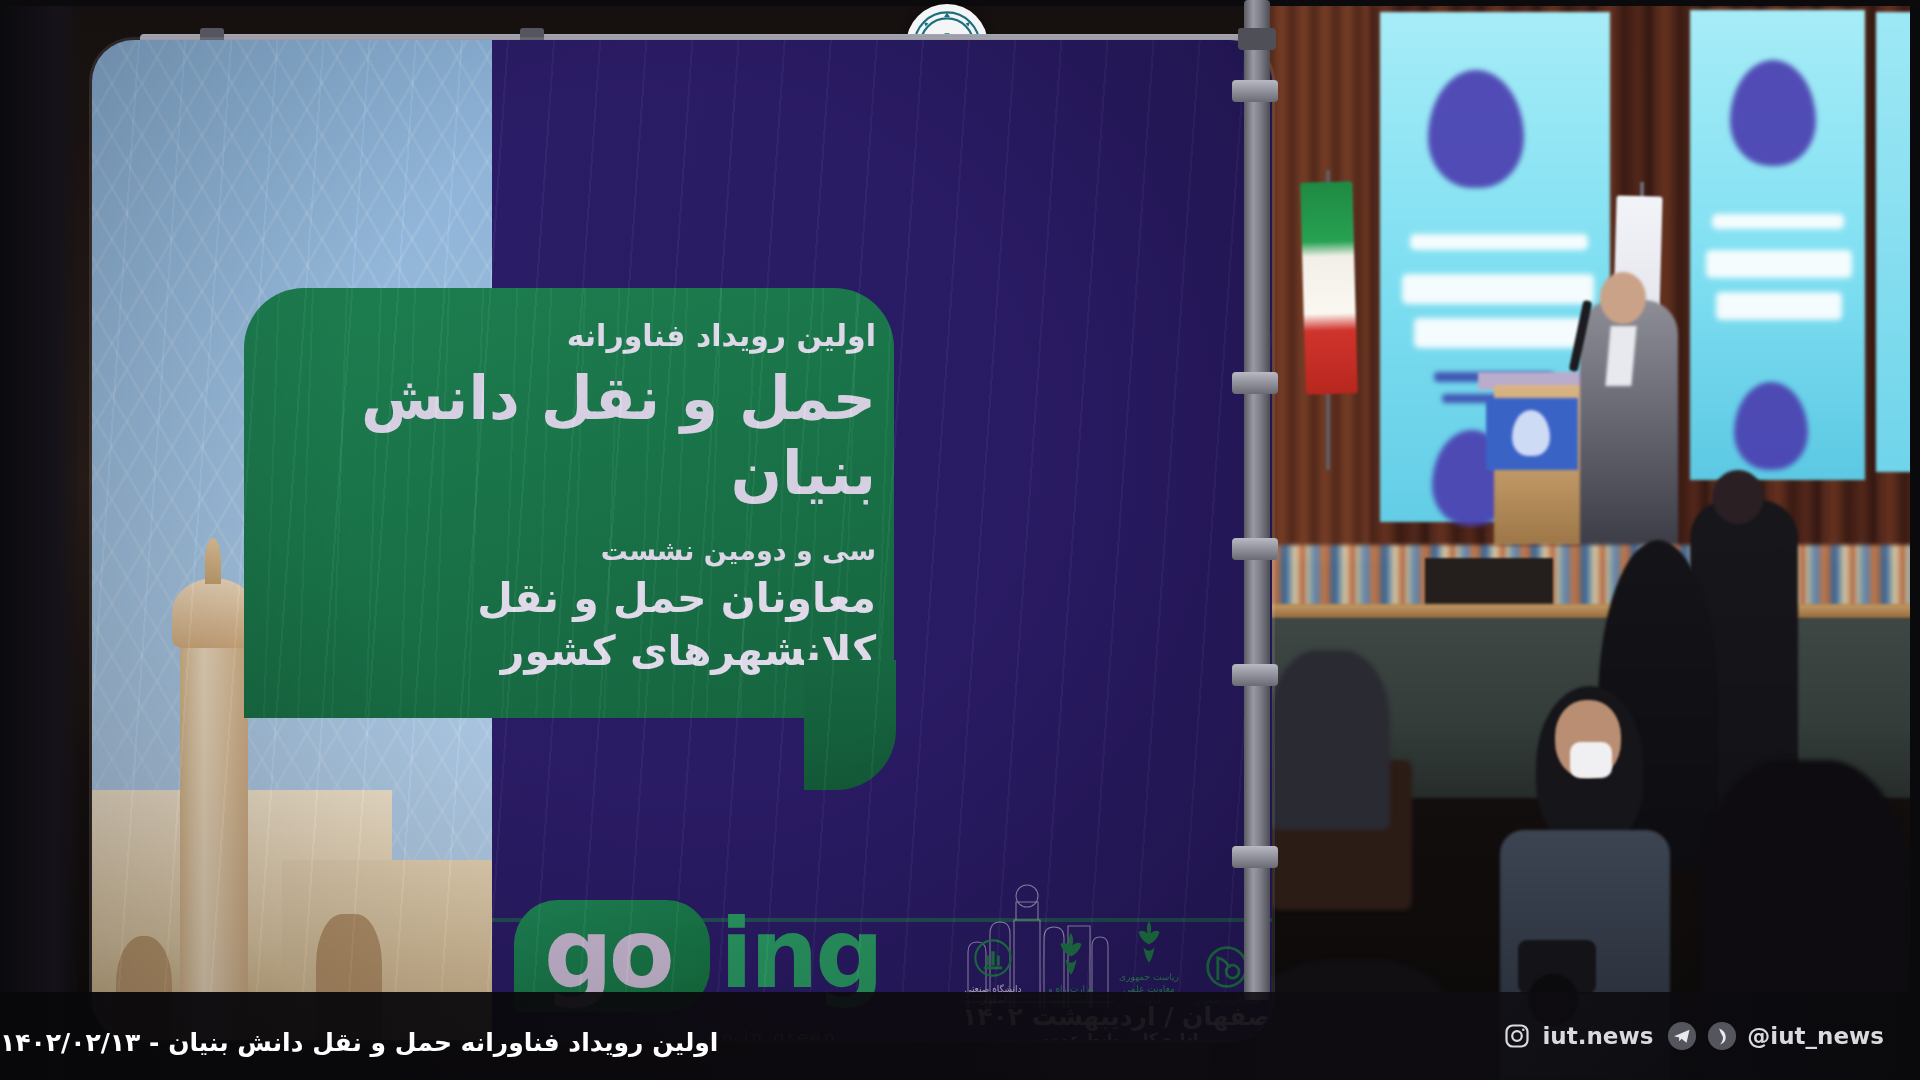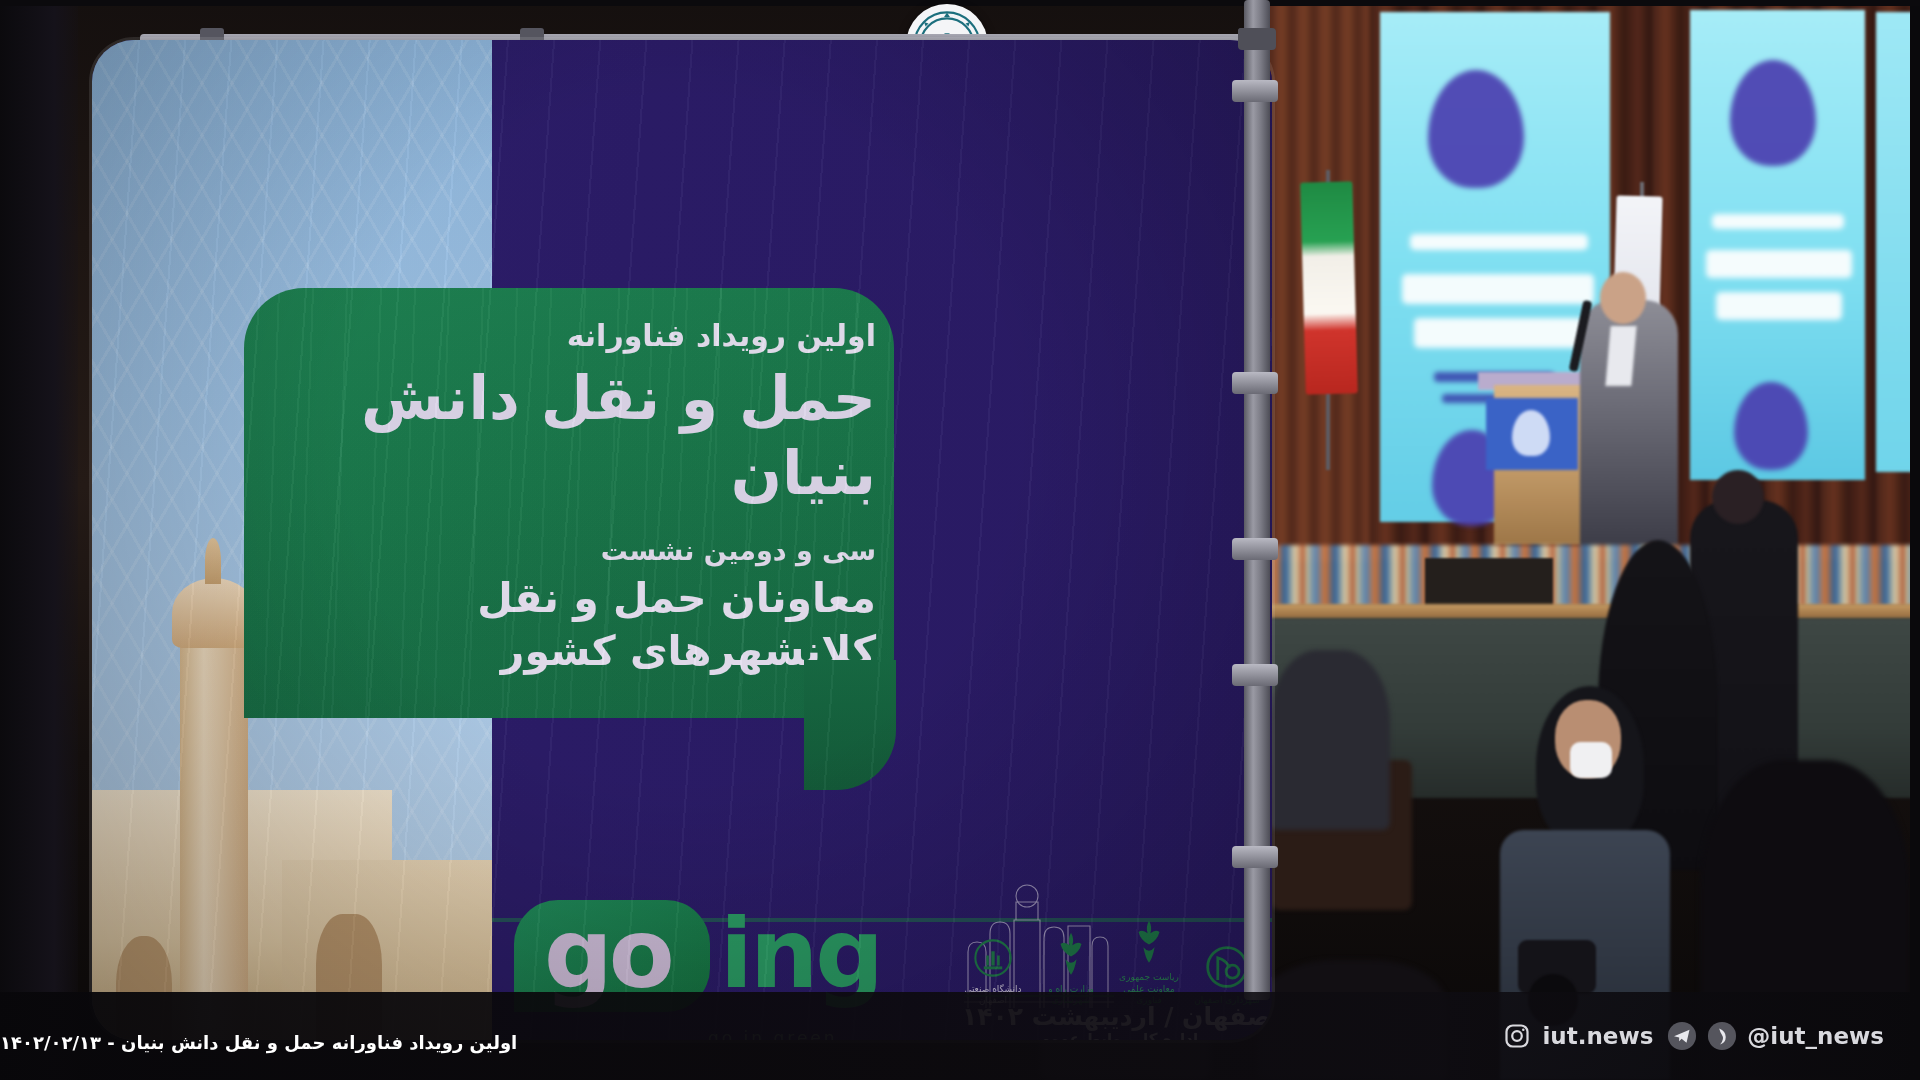--- a/index.html
+++ b/index.html
@@ -214,21 +214,21 @@
   
   .emblem{position:absolute;left:906px;top:4px;width:82px;height:82px;border-radius:50%;
     background:#f4f5f7;display:flex;align-items:center;justify-content:center;
     box-shadow:0 2px 10px rgba(0,0,0,.45);}
 
   
   .barL{position:absolute;left:0;bottom:0;width:1470px;height:88px;
     background:linear-gradient(90deg,rgba(8,7,10,.96) 0%,rgba(12,10,14,.92) 60%,rgba(14,12,17,.86) 100%);}
   .barL-txt{position:absolute;left:0;bottom:0;width:1420px;height:76px;
     display:flex;align-items:center;justify-content:flex-end;padding-right:44px;box-sizing:border-box;
-    direction:rtl;color:#ffffff;font-size:18px;font-weight:800;letter-spacing:.3px;}
+    direction:rtl;color:#ffffff;font-size:25px;font-weight:800;letter-spacing:.3px;}
 
   .barR{position:absolute;right:0;bottom:0;width:470px;height:88px;
     background:linear-gradient(90deg,rgba(14,12,17,.86),rgba(10,9,12,.95));
     display:flex;align-items:center;justify-content:flex-end;padding-right:36px;gap:14px;box-sizing:border-box;}
   .soc{display:flex;align-items:center;gap:10px;color:#d9d9de;font-size:23px;font-weight:700;}
   .soc-ico{width:30px;height:30px;display:inline-flex;align-items:center;justify-content:center;}
 
   .topstrip{position:absolute;left:0;top:0;width:1920px;height:6px;background:#0b0a0d;}
   .leftstrip{position:absolute;left:0;top:0;width:78px;height:1080px;
     background:linear-gradient(90deg,#0b0a0d 0%,#15121a 70%,rgba(21,18,26,.2) 100%);}

